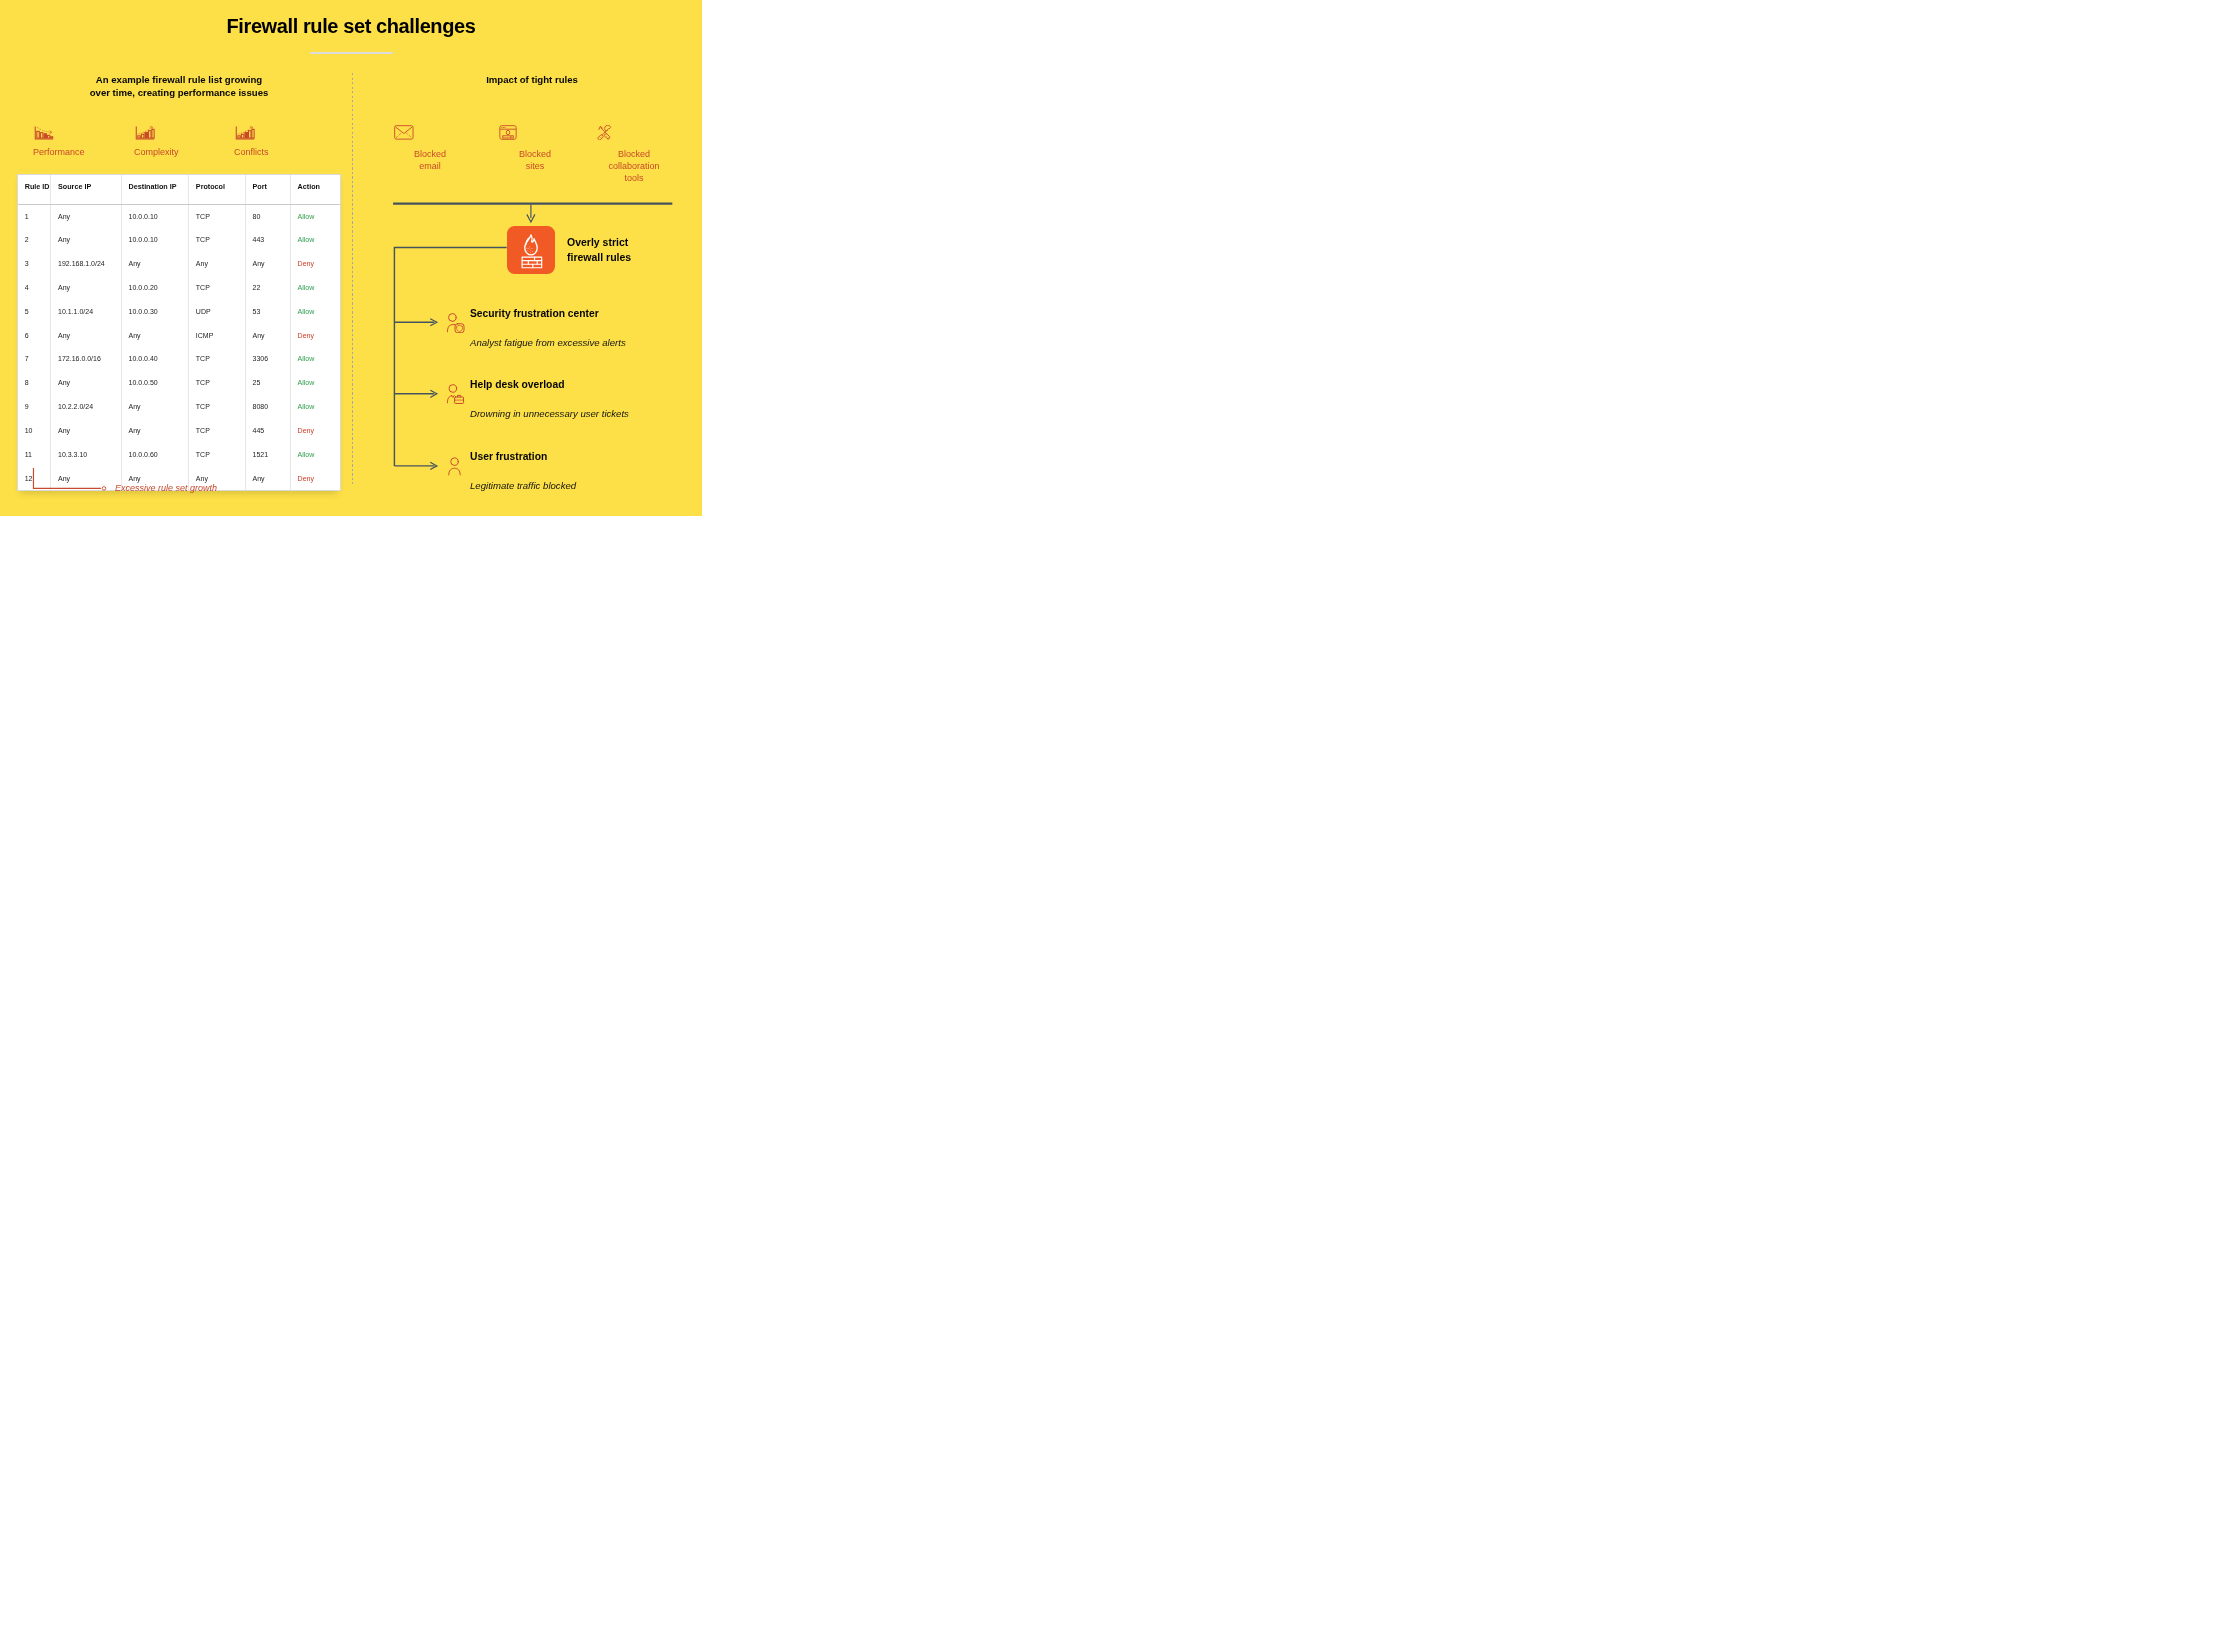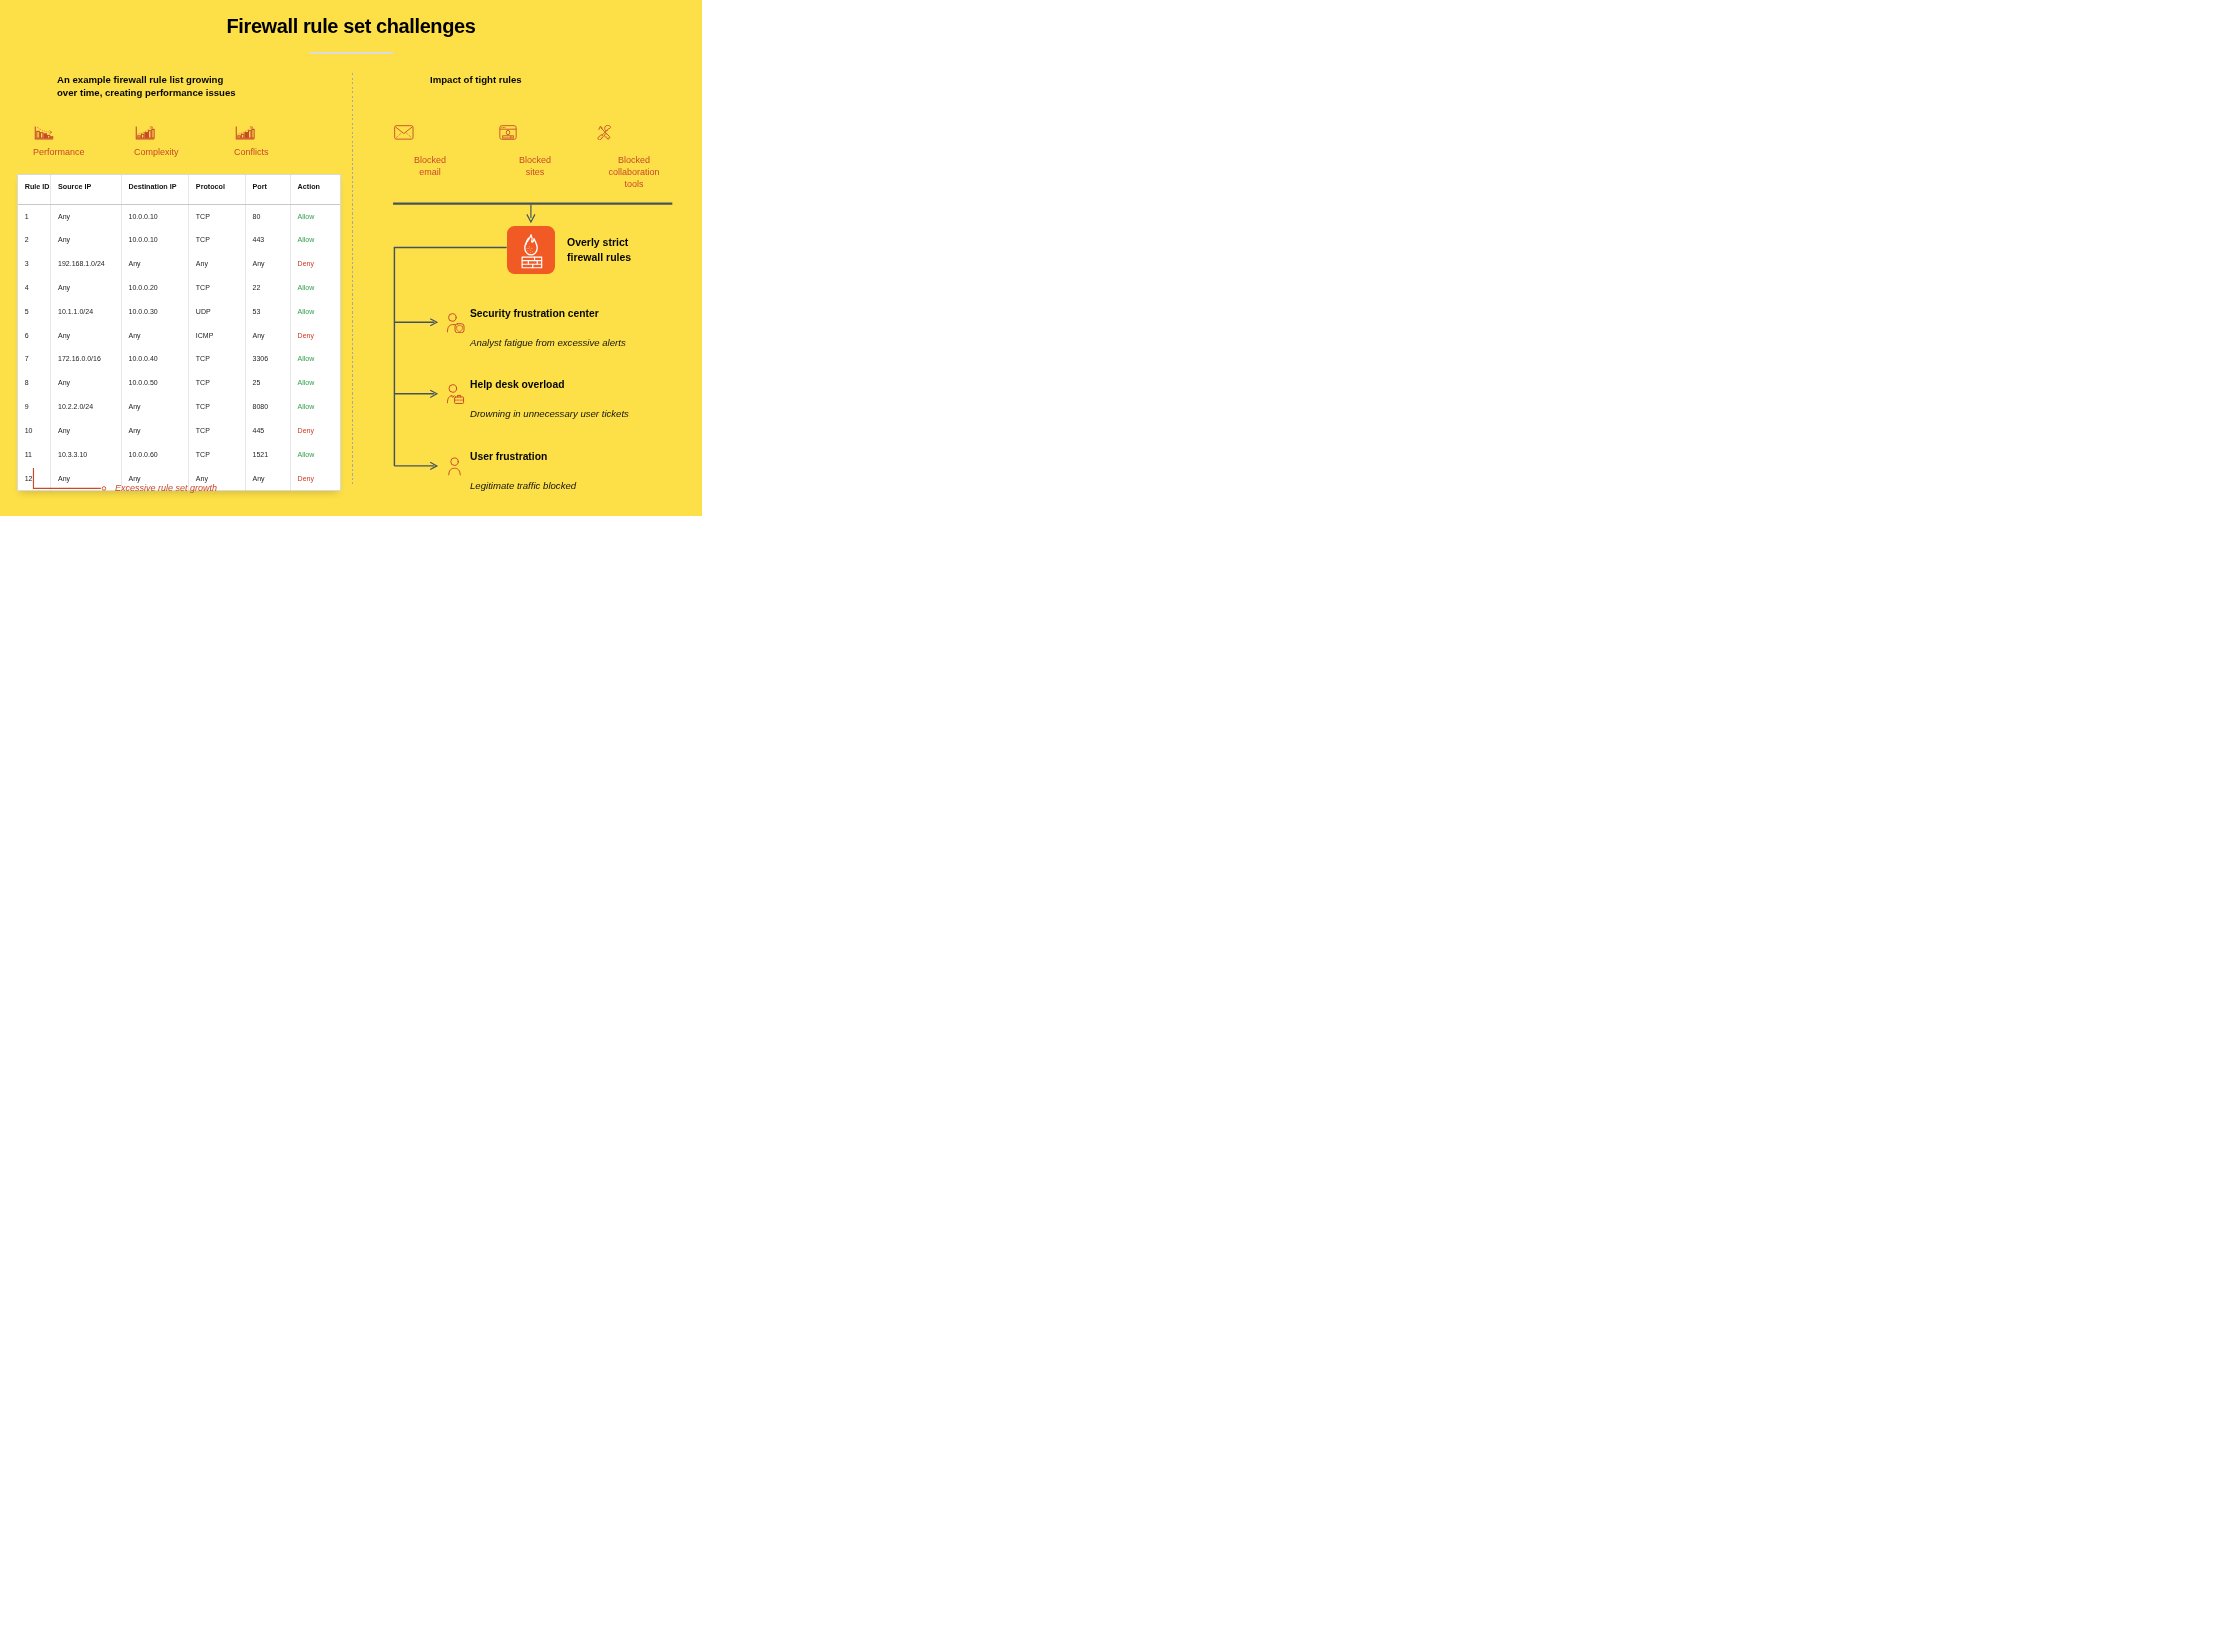--- a/index.html
+++ b/index.html
@@ -15,36 +15,36 @@
   body{font-family:"Liberation Sans", sans-serif;color:var(--ink);}
   #page{position:relative;width:702px;height:516px;background:#fde047;overflow:hidden}
 
   .abs{position:absolute}
 
   
   .title{left:0;right:0;top:15px;text-align:center;font-size:20px;font-weight:bold;letter-spacing:-0.4px;color:#000}
   .title-rule{left:310px;top:52px;width:83px;height:2.2px;background:#dcdcdc}
 
   
-  .subtitle{font-size:9.6px;font-weight:bold;line-height:1.38;color:#070707}
+  .subtitle{font-size:9.6px;font-weight:bold;line-height:1.38;text-align:center;color:#070707}
   .subtitle-left{left:57px;top:73px;width:244px}
   .subtitle-right{left:430px;top:73px;width:204px}
 
   
   .metric{width:90px;}
   .metric .icon{display:block;margin:0 auto 6.3px auto;height:14.3px}
   .metric .lbl{color:var(--accent);font-size:9px;font-weight:500;line-height:1.3}
   .metric1{left:33px;top:126px}
   .metric2{left:134px;top:126px}
   .metric3{left:234px;top:126px}
 
   
   .cause{text-align:center}
   .cause .icon{display:block;margin:0 auto 5.4px auto;height:15px}
-  .cause .lbl{color:var(--accent);font-size:9px;font-weight:500;line-height:1.32;margin:15px auto}
+  .cause .lbl{color:var(--accent);font-size:9px;font-weight:500;line-height:1.32;margin:9px auto}
   .cause1{left:394px;top:125px;width:72px}
   .cause2{left:499px;top:125px;width:72px}
   .cause3{left:596px;top:125px;width:76px}
   .cause1 .lbl,.cause2 .lbl{width:49px}
   .cause3 .lbl{width:67px}
 
   
   .card{left:17px;top:174px;width:324px;height:317px;background:#fff;border:0.9px solid #d9d9d9;border-radius:0;
         box-shadow:0 4.5px 7.2px -2.7px rgba(0,0,0,.16);overflow:hidden}
   table{width:100%;height:100%;border-collapse:collapse;table-layout:fixed}

